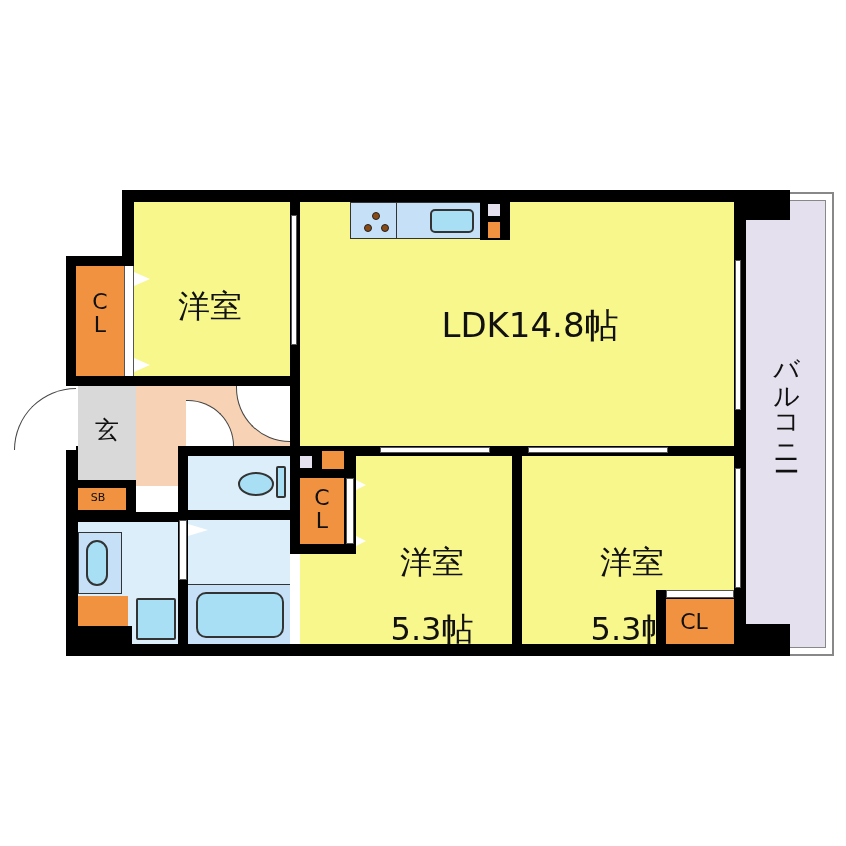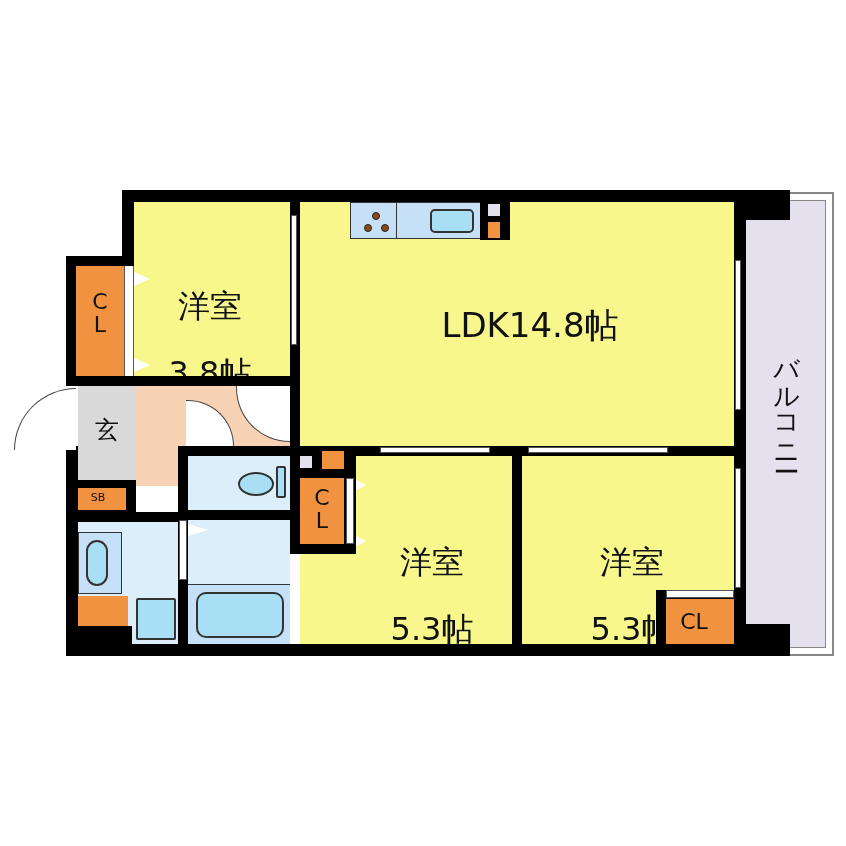--- a/index.html
+++ b/index.html
@@ -31,21 +31,20 @@
 <div class="abs wall" style="left:122px;top:190px;width:668px;height:12px;"></div>
 <div class="abs wall" style="left:122px;top:190px;width:12px;height:190px;"></div>
 <div class="abs wall" style="left:66px;top:644px;width:724px;height:12px;"></div>
 <div class="abs wall" style="left:734px;top:190px;width:12px;height:466px;"></div>
 <div class="abs wall" style="left:734px;top:190px;width:56px;height:30px;"></div>
 <div class="abs wall" style="left:734px;top:624px;width:56px;height:32px;"></div>
 
 <div class="abs room-y" style="left:134px;top:202px;width:156px;height:174px;"></div>
 <div class="label lbl-room" style="left:150px;top:256px;width:120px;">
   <div>洋室</div>
-  <div>3.8帖</div>
 </div>
 <div class="abs wall" style="left:290px;top:190px;width:10px;height:260px;"></div>
 <div class="abs window" style="left:291px;top:215px;width:6px;height:130px;"></div>
 <div class="abs wall" style="left:66px;top:376px;width:234px;height:10px;"></div>
 
 <div class="abs wall" style="left:66px;top:256px;width:68px;height:130px;"></div>
 <div class="abs orange" style="left:76px;top:266px;width:48px;height:110px;"></div>
 <div class="label lbl-cl-v" style="left:76px;top:290px;width:48px;">C
 L</div>
 <div class="abs" style="left:124px;top:266px;width:10px;height:110px;background:#fff;border-left:1px solid #555;border-right:1px solid #555;"></div>

